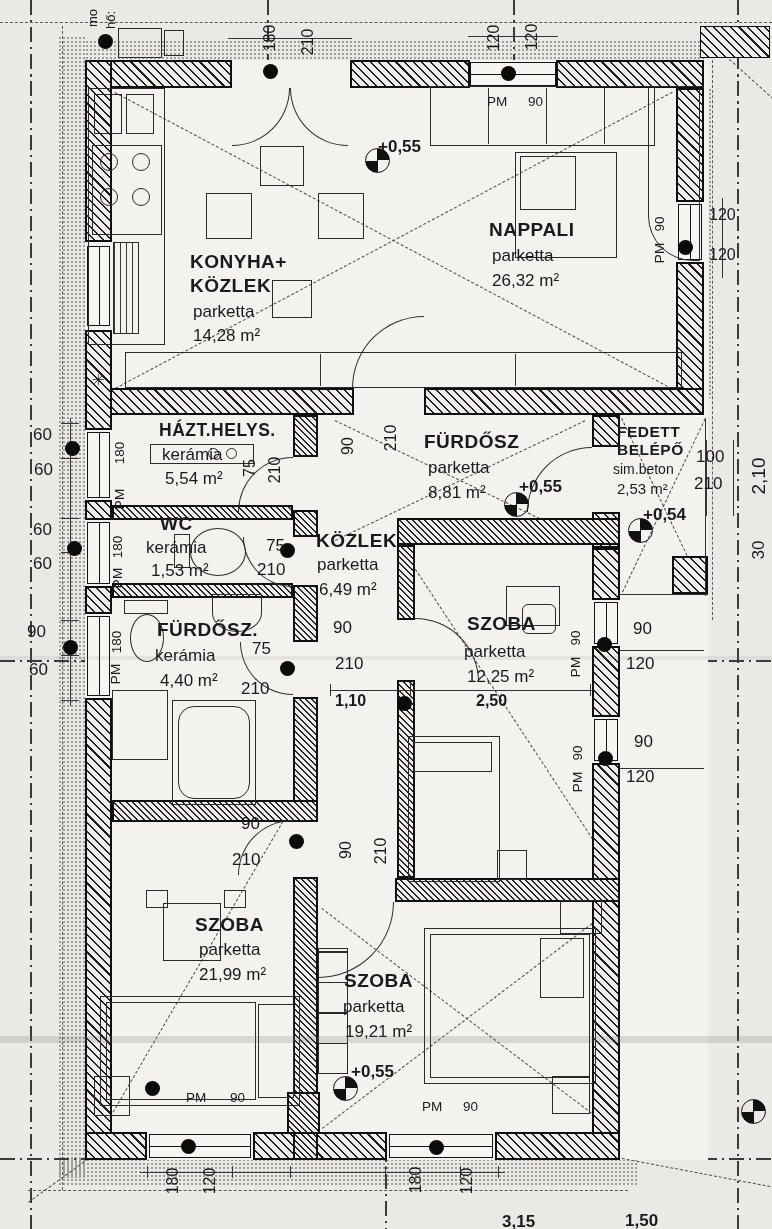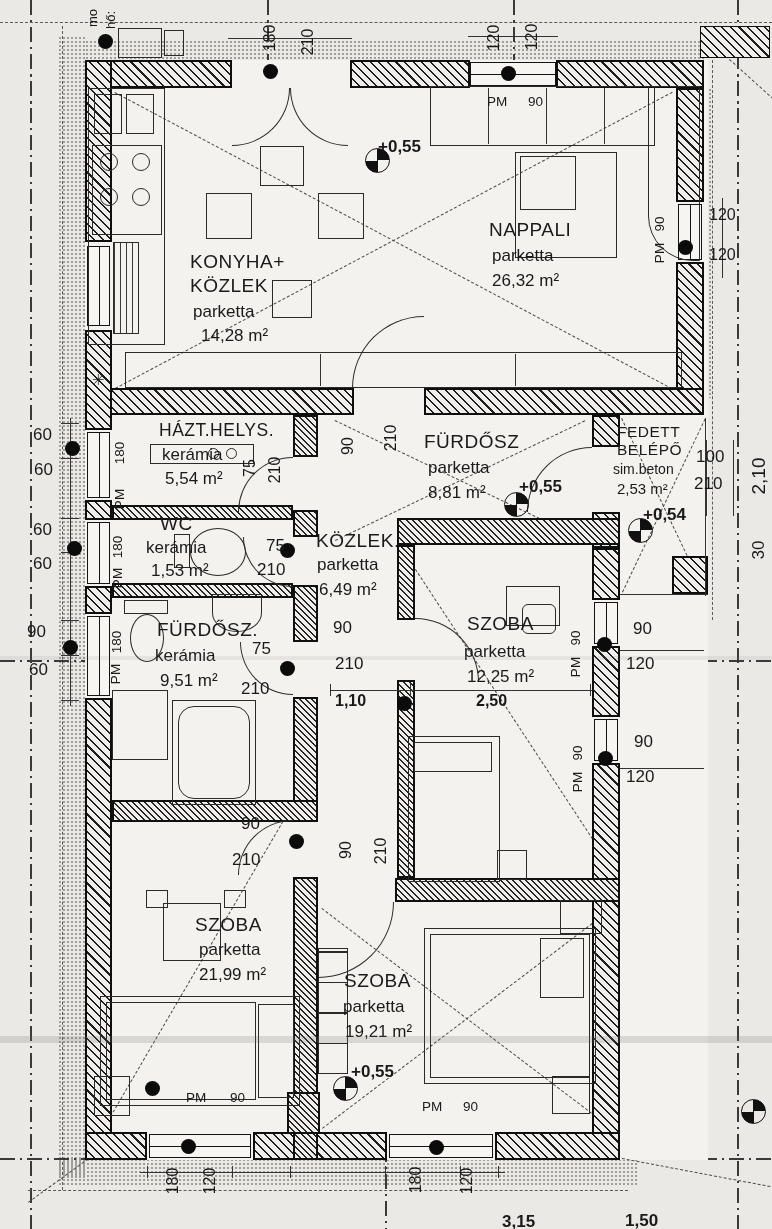--- a/index.html
+++ b/index.html
@@ -26,21 +26,21 @@
   .arc{border:0 solid #2c2c2c;background:transparent;}
   
   .f{border:1.5px solid #2a2a28;background:transparent;}
   .fc{border:1.4px solid #2a2a28;border-radius:50%;}
   
   .dot{width:15px;height:15px;border-radius:50%;background:#0b0b0b;}
   .geo{width:25px;height:25px;border-radius:50%;border:1.7px solid #111;
        background:conic-gradient(#111 0 25%,rgba(0,0,0,0) 25% 50%,#111 50% 75%,rgba(0,0,0,0) 75% 100%);}
   
   .t{white-space:nowrap;line-height:1.05;}
-  .nm{font-weight:normal;font-size:19px;letter-spacing:.5px;}
+  .nm{font-weight:bold;font-size:19px;letter-spacing:.5px;}
   .sub{font-size:17px;}
   .dim{font-size:16px;}
   .dimL{font-size:17px;}
   .sm{font-size:13.5px;}
   .lvl{font-size:17px;font-weight:600;}
   .rot{transform:rotate(-90deg);transform-origin:center;width:40px;height:16px;text-align:center;}
   
   .stip{background-image:radial-gradient(#55524e 0.8px,rgba(0,0,0,0) 0.9px);background-size:4px 4px;opacity:.5;}
   .floor{background:#f3f2ee;}
   .crease{background:rgba(110,110,108,.20);}
@@ -254,21 +254,21 @@
 
   <div class="abs geo" style="left:365px;top:148px;"></div>
   <div class="abs geo" style="left:504px;top:492px;"></div>
   <div class="abs geo" style="left:628px;top:518px;"></div>
   <div class="abs geo" style="left:333px;top:1076px;"></div>
   <div class="abs geo" style="left:741px;top:1099px;"></div>
 
   <div class="abs t nm" style="left:190px;top:252px;">KONYHA+</div>
   <div class="abs t nm" style="left:190px;top:276px;">KÖZLEK</div>
   <div class="abs t sub" style="left:193px;top:303px;">parketta</div>
-  <div class="abs t sub" style="left:193px;top:327px;margin-left:8px;">14,28 m²</div>
+  <div class="abs t sub" style="left:193px;top:327px;">14,28 m²</div>
 
   <div class="abs t nm" style="left:489px;top:220px;">NAPPALI</div>
   <div class="abs t sub" style="left:492px;top:247px;">parketta</div>
   <div class="abs t sub" style="left:492px;top:272px;">26,32 m²</div>
 
   <div class="abs t nm" style="left:159px;top:421px;font-size:17.5px;">HÁZT.HELYS.</div>
   <div class="abs t sub" style="left:162px;top:446px;">kerámia</div>
   <div class="abs t sub" style="left:165px;top:470px;">5,54 m²</div>
 
   <div class="abs t nm" style="left:424px;top:432px;">FÜRDŐSZ</div>
@@ -283,21 +283,21 @@
   <div class="abs t nm" style="left:160px;top:514px;">WC</div>
   <div class="abs t sub" style="left:146px;top:539px;">kerámia</div>
   <div class="abs t sub" style="left:151px;top:562px;">1,53 m²</div>
 
   <div class="abs t nm" style="left:316px;top:531px;">KÖZLEK.</div>
   <div class="abs t sub" style="left:317px;top:556px;">parketta</div>
   <div class="abs t sub" style="left:319px;top:581px;">6,49 m²</div>
 
   <div class="abs t nm" style="left:157px;top:620px;">FÜRDŐSZ.</div>
   <div class="abs t sub" style="left:155px;top:647px;">kerámia</div>
-  <div class="abs t sub" style="left:160px;top:672px;">9,51 m²</div>
+  <div class="abs t sub" style="left:160px;top:672px;">4,40 m²</div>
 
   <div class="abs t nm" style="left:467px;top:614px;">SZOBA</div>
   <div class="abs t sub" style="left:464px;top:643px;">parketta</div>
   <div class="abs t sub" style="left:467px;top:668px;">12,25 m²</div>
 
   <div class="abs t nm" style="left:195px;top:915px;">SZOBA</div>
   <div class="abs t sub" style="left:199px;top:941px;">parketta</div>
   <div class="abs t sub" style="left:199px;top:966px;">21,99 m²</div>
 
   <div class="abs t nm" style="left:344px;top:971px;">SZOBA</div>

